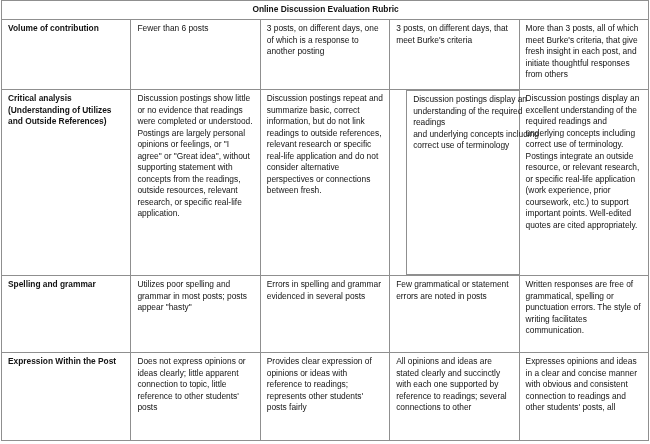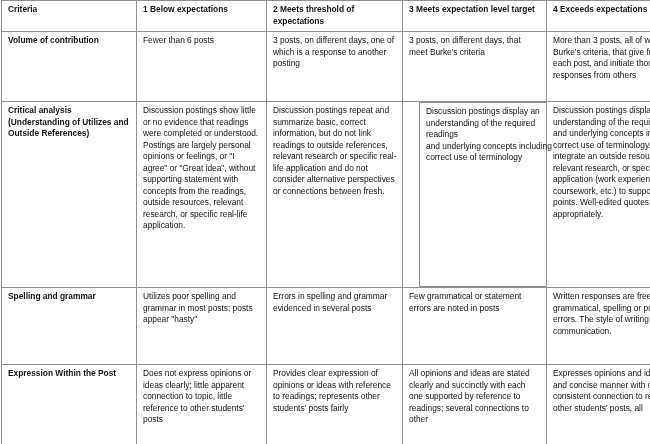--- a/index.html
+++ b/index.html
@@ -65,28 +65,24 @@
   .row-expression td { height: 81px; }
 
   .cell-text { display: block; white-space: pre-line; margin-left: 16px; }
 </style>
 </head>
 <body>
 
 <div class="rubric-wrap">
   <table class="rubric">
     <tbody>
+      <tr class="row-title">
+        <td class="title-cell" colspan="5">Online Discussion Evaluation Rubric</td>
+      </tr>
 
-      <tr class="row-head">
-        <td class="c0 col-head">Criteria</td>
-        <td class="c1 col-head">1 Below expectations</td>
-        <td class="c2 col-head">2 Meets threshold of expectations</td>
-        <td class="c3 col-head">3 Meets expectation level target</td>
-        <td class="c4 col-head">4 Exceeds expectations</td>
-      </tr>
 
       <tr class="row-volume">
         <td class="c0 crit-head">Volume of contribution</td>
         <td class="c1">Fewer than 6 posts</td>
         <td class="c2">3 posts, on different days, one of which is a response to another posting</td>
         <td class="c3">3 posts, on different days, that meet Burke's criteria</td>
         <td class="c4">More than 3 posts, all of which meet Burke's criteria, that give fresh insight in each post, and initiate thoughtful responses from others</td>
       </tr>
 
       <tr class="row-critical">

